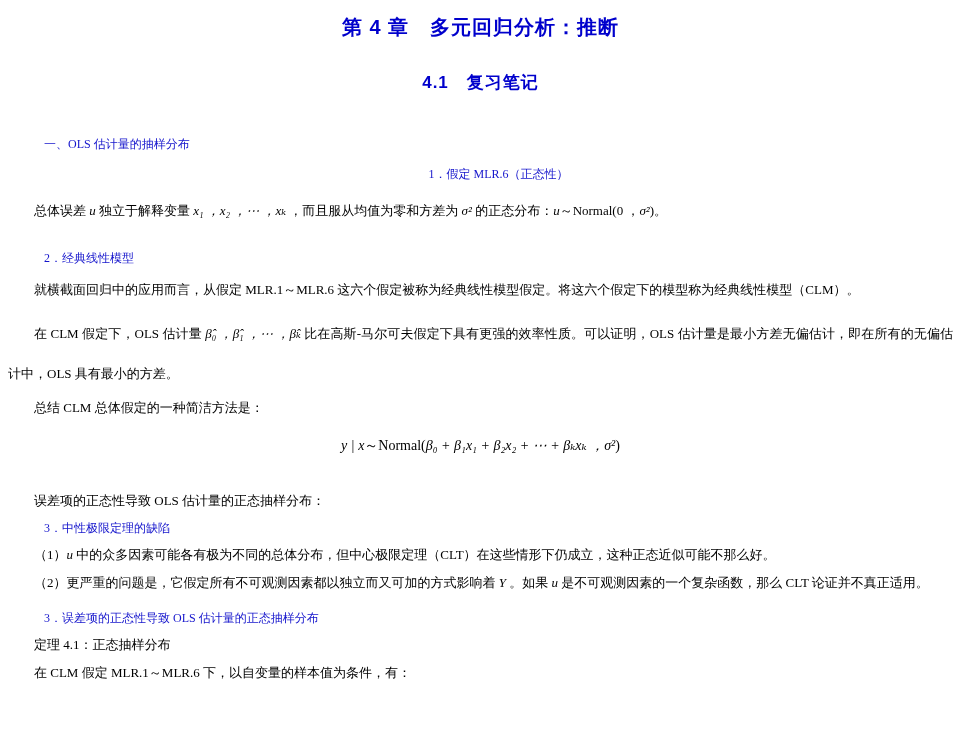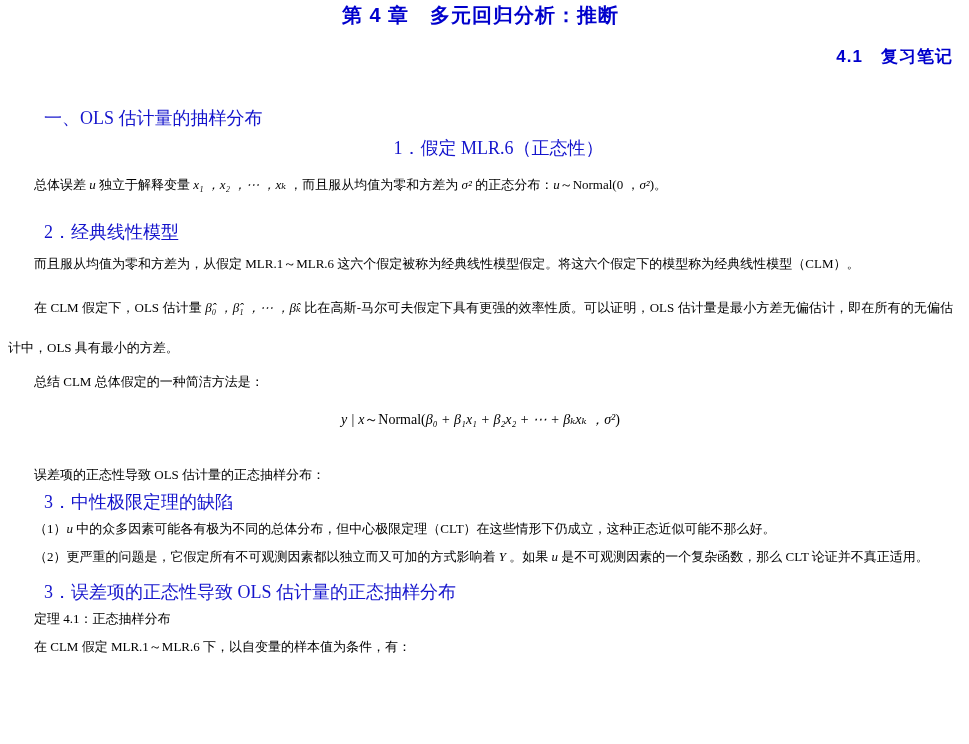--- a/index.html
+++ b/index.html
@@ -5,41 +5,41 @@
   html, body { margin: 0; padding: 0; background: #ffffff; }
   body {
     width: 969px; height: 744px; overflow: hidden;
     font-family: "Liberation Serif", "DejaVu Serif", serif;
     color: #000000;
     -webkit-font-smoothing: antialiased;
   }
   .page { width: 969px; height: 744px; box-sizing: border-box; padding: 0 16px 0 8px; }
 
   .chapter-title {
-    padding-top: 3px;
+    padding-top: 15px;
     text-align: center;
     font-family: "Liberation Sans", "DejaVu Sans", sans-serif;
     font-weight: bold;
     font-size: 20px; line-height: 25px;
     color: #0000cc;
     letter-spacing: 1px;
   }
   .section-title {
-    margin-top: 16px;
-    text-align: right;
+    margin-top: 30px;
+    text-align: center;
     font-family: "Liberation Sans", "DejaVu Sans", sans-serif;
     font-weight: bold;
     font-size: 17px; line-height: 25px;
     color: #0000cc;
     letter-spacing: 1px;
   }
 
   .h-blue {
     color: #1414cc;
-    font-size: 18px; line-height: 26px;
+    font-size: 12px; line-height: 26px;
     padding-left: 36px;
   }
   .h-top1 { margin-top: 36px; }
   .h-mlr6 { margin-top: 4px; text-align: center; }
   .h-clm  { margin-top: 19px; }
   .h-clt  { margin-top: 0; }
   .h-sampling { margin-top: 8px; }
 
   .para {
     font-size: 13px; line-height: 28px;
@@ -70,21 +70,21 @@
   <div class="section-title">4.1　复习笔记</div>
 
   <div class="h-blue h-top1">一、OLS 估计量的抽样分布</div>
 
   <div class="h-blue h-mlr6">1．假定 MLR.6（正态性）</div>
 
   <p class="para p-normality"><span>总体误差 </span><span class="it">u</span><span> 独立于解释变量 </span><span class="it">x₁ ，x₂ ，⋯ ，xₖ</span><span> ，而且服从均值为零和方差为 </span><span class="it">σ²</span><span> 的正态分布：</span><span class="it">u</span><span>～Normal(0 ，</span><span class="it">σ²</span><span>)。</span></p>
 
   <div class="h-blue h-clm">2．经典线性模型</div>
 
-  <p class="para p-clm">而且服从均值为零和方差为，从假定 MLR.1～MLR.6 这六个假定被称为经典线性模型假定。将这六个假定下的模型称为经典线性模型（CLM）。</p>
+  <p class="para p-clm">就横截面回归中的应用而言，从假定 MLR.1～MLR.6 这六个假定被称为经典线性模型假定。将这六个假定下的模型称为经典线性模型（CLM）。</p>
 
   <p class="para p-ols"><span>在 CLM 假定下，OLS 估计量 </span><span class="it">β̂₀ ，β̂₁ ，⋯ ，β̂ₖ</span><span> 比在高斯-马尔可夫假定下具有更强的效率性质。可以证明，OLS 估计量是最小方差无偏估计，即在所有的无偏估计中，OLS 具有最小的方差。</span></p>
 
   <p class="para">总结 CLM 总体假定的一种简洁方法是：</p>
 
   <p class="para formula"><span class="it">y | x</span><span>～Normal</span><span>(</span><span class="it">β₀ + β₁x₁ + β₂x₂ + ⋯ + βₖxₖ ，σ²</span><span>)</span></p>
 
   <p class="para p-leads">误差项的正态性导致 OLS 估计量的正态抽样分布：</p>
 
   <div class="h-blue h-clt">3．中性极限定理的缺陷</div>

